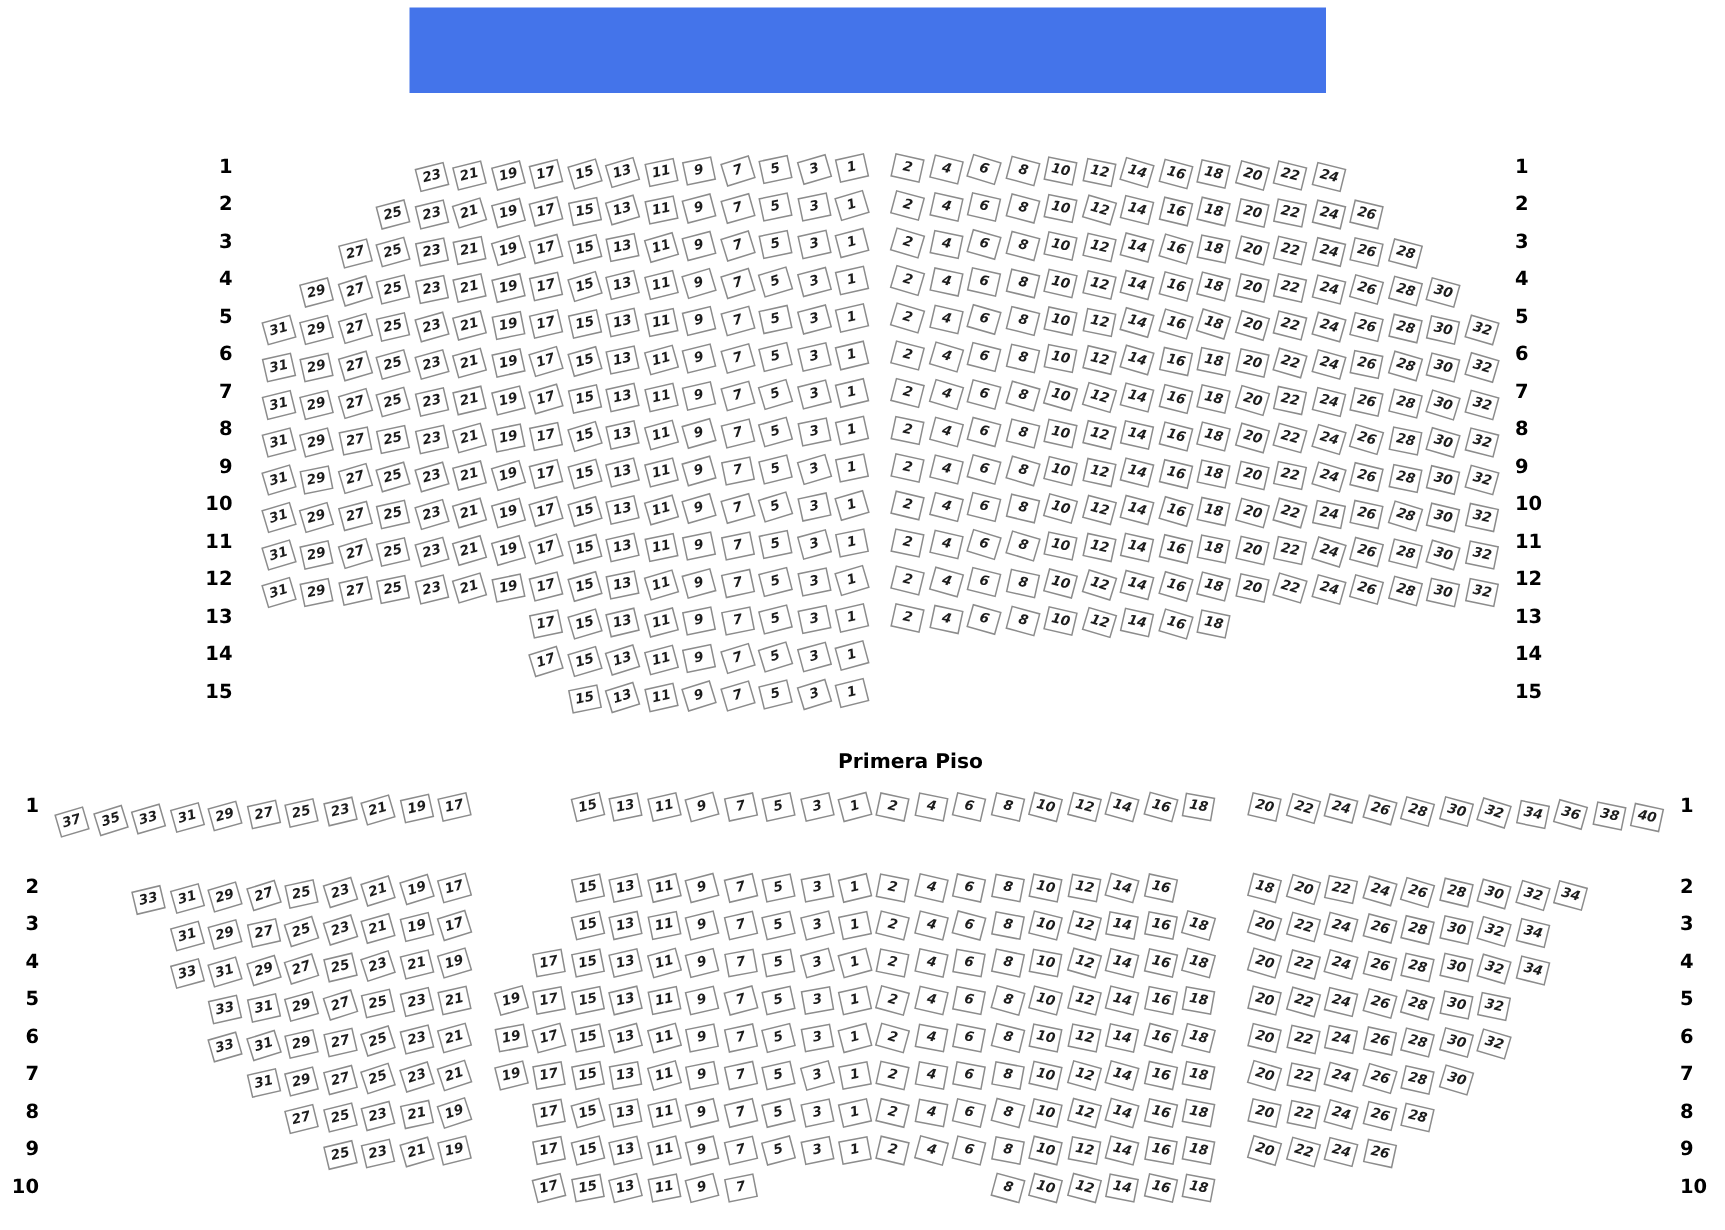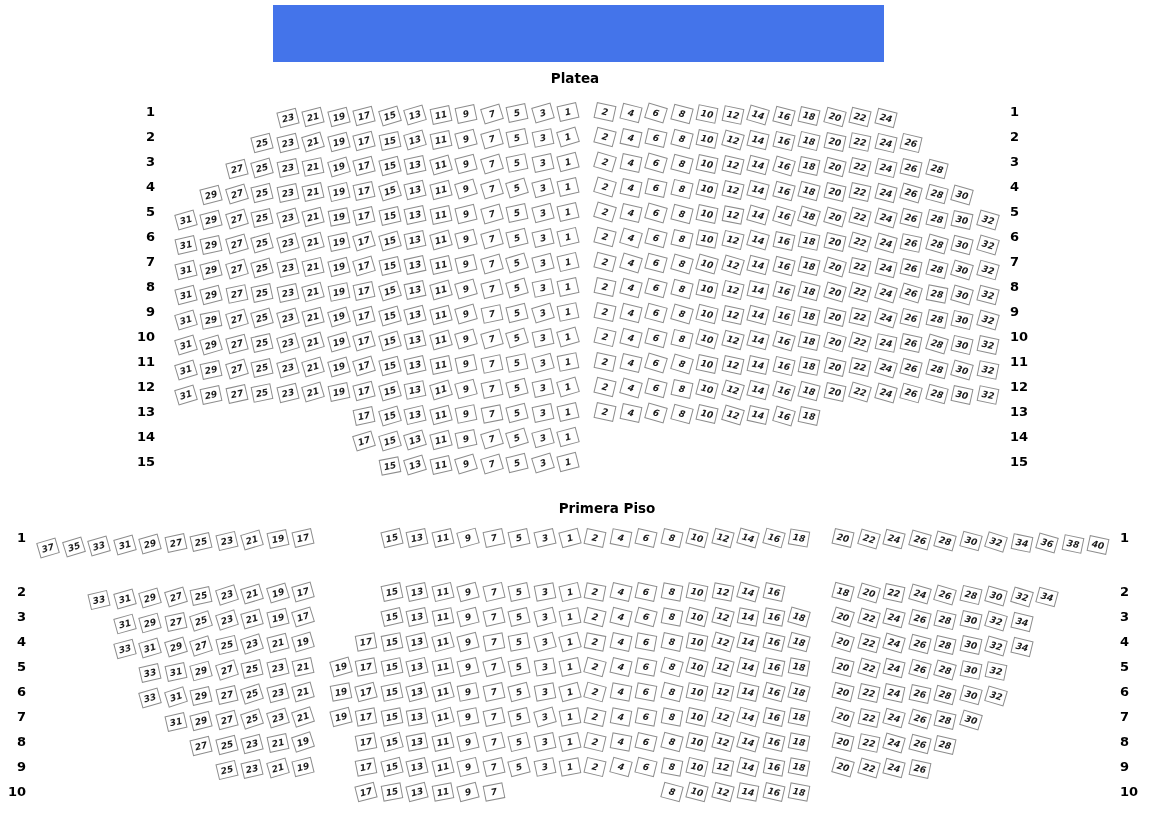--- a/index.html
+++ b/index.html
@@ -27,21 +27,20 @@
   .row-label {
     position:absolute; font:bold 13px "DejaVu Sans", sans-serif;
     color:#000; line-height:16px;
   }
 </style>
 </head>
 <body>
 
 <div class="canvas">
   <div class="stage" id="stage-banner" style="background: rgb(68, 116, 234);"></div>
-  <div class="section-title" id="platea-title">Platea</div>
   <div class="section-title" id="primera-title">Primera Piso</div>
   <div id="seats-root">
       <div class="seat" style="left: 277.5px; top: 109.9px; transform: rotate(-14.3deg);">23</div>
       <div class="seat" style="left: 303px; top: 109.3px; transform: rotate(-14.1deg);">21</div>
       <div class="seat" style="left: 328.5px; top: 108.8px; transform: rotate(-14.7deg);">19</div>
       <div class="seat" style="left: 354px; top: 108.3px; transform: rotate(-14.2deg);">17</div>
       <div class="seat" style="left: 379.5px; top: 107.7px; transform: rotate(-16.8deg);">15</div>
       <div class="seat" style="left: 405px; top: 107.2px; transform: rotate(-16.5deg);">13</div>
       <div class="seat" style="left: 430.5px; top: 106.7px; transform: rotate(-12deg);">11</div>
       <div class="seat" style="left: 456px; top: 106.1px; transform: rotate(-11.9deg);">9</div>

